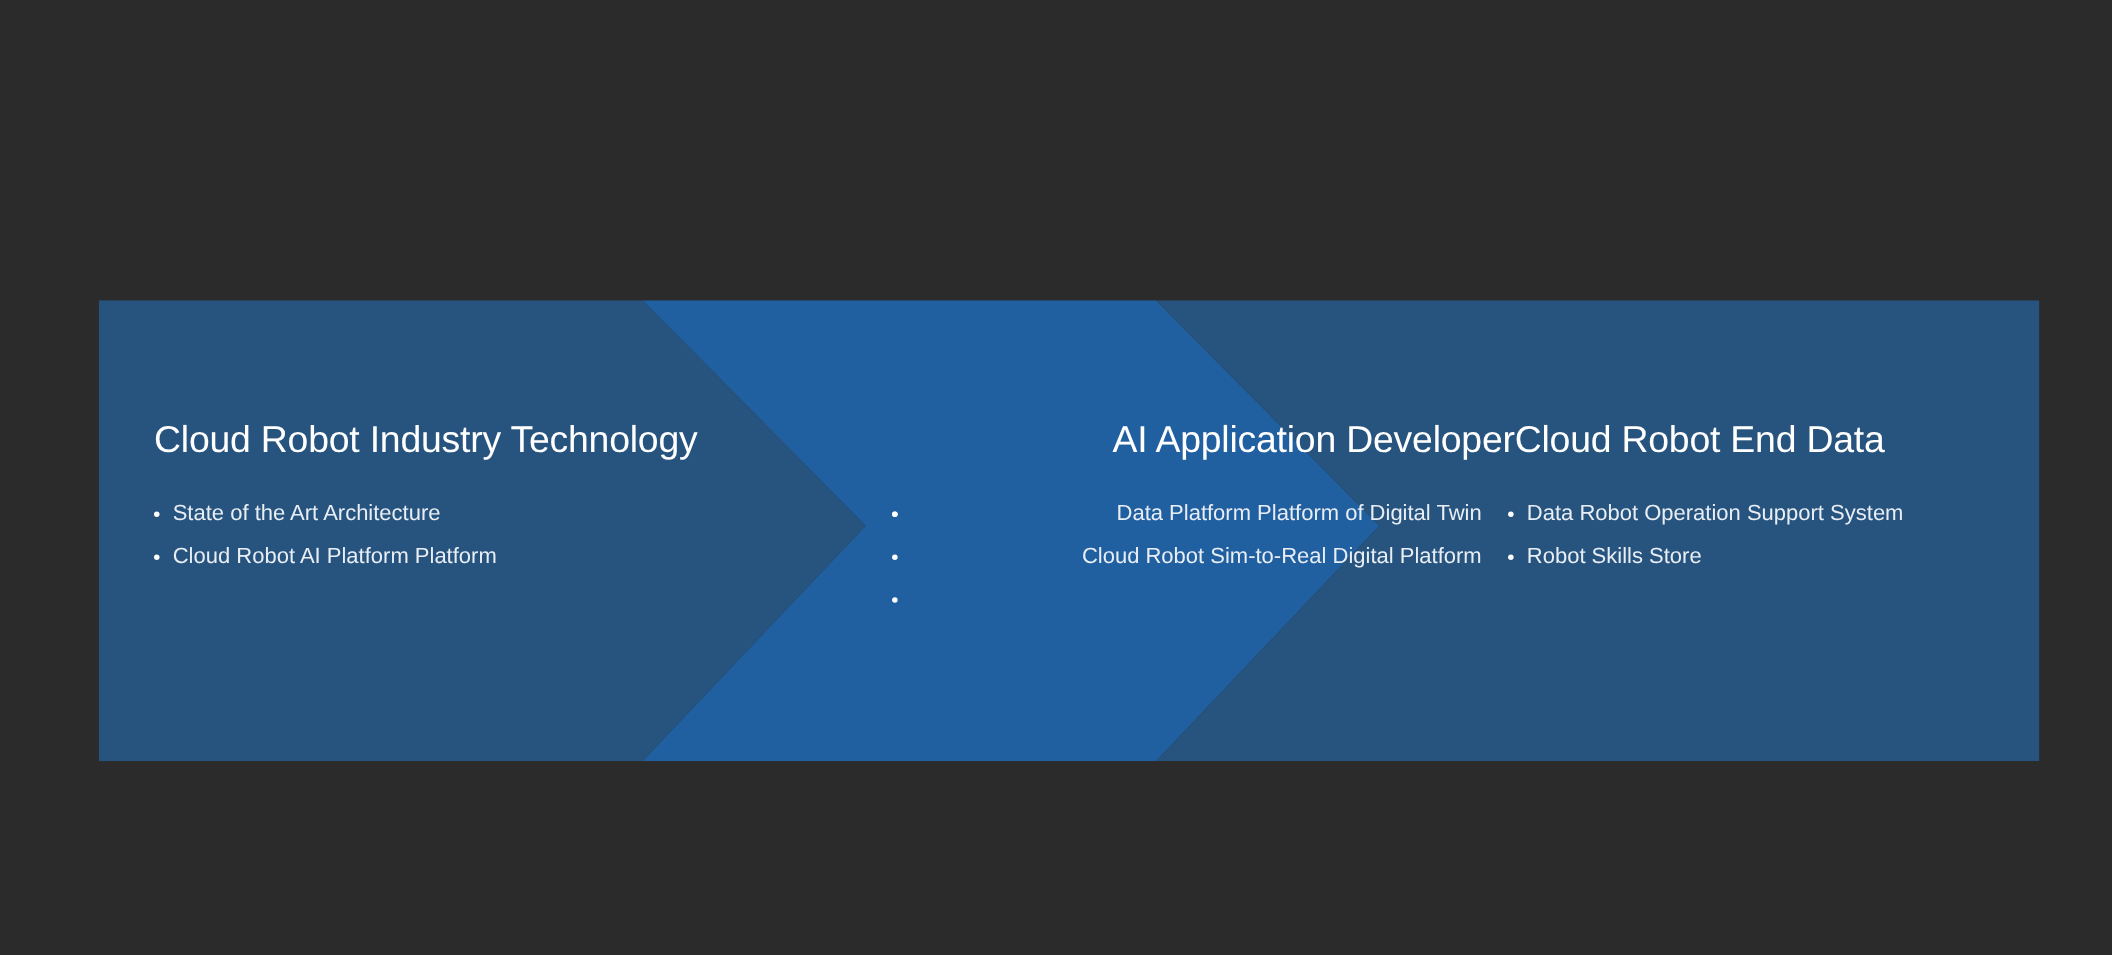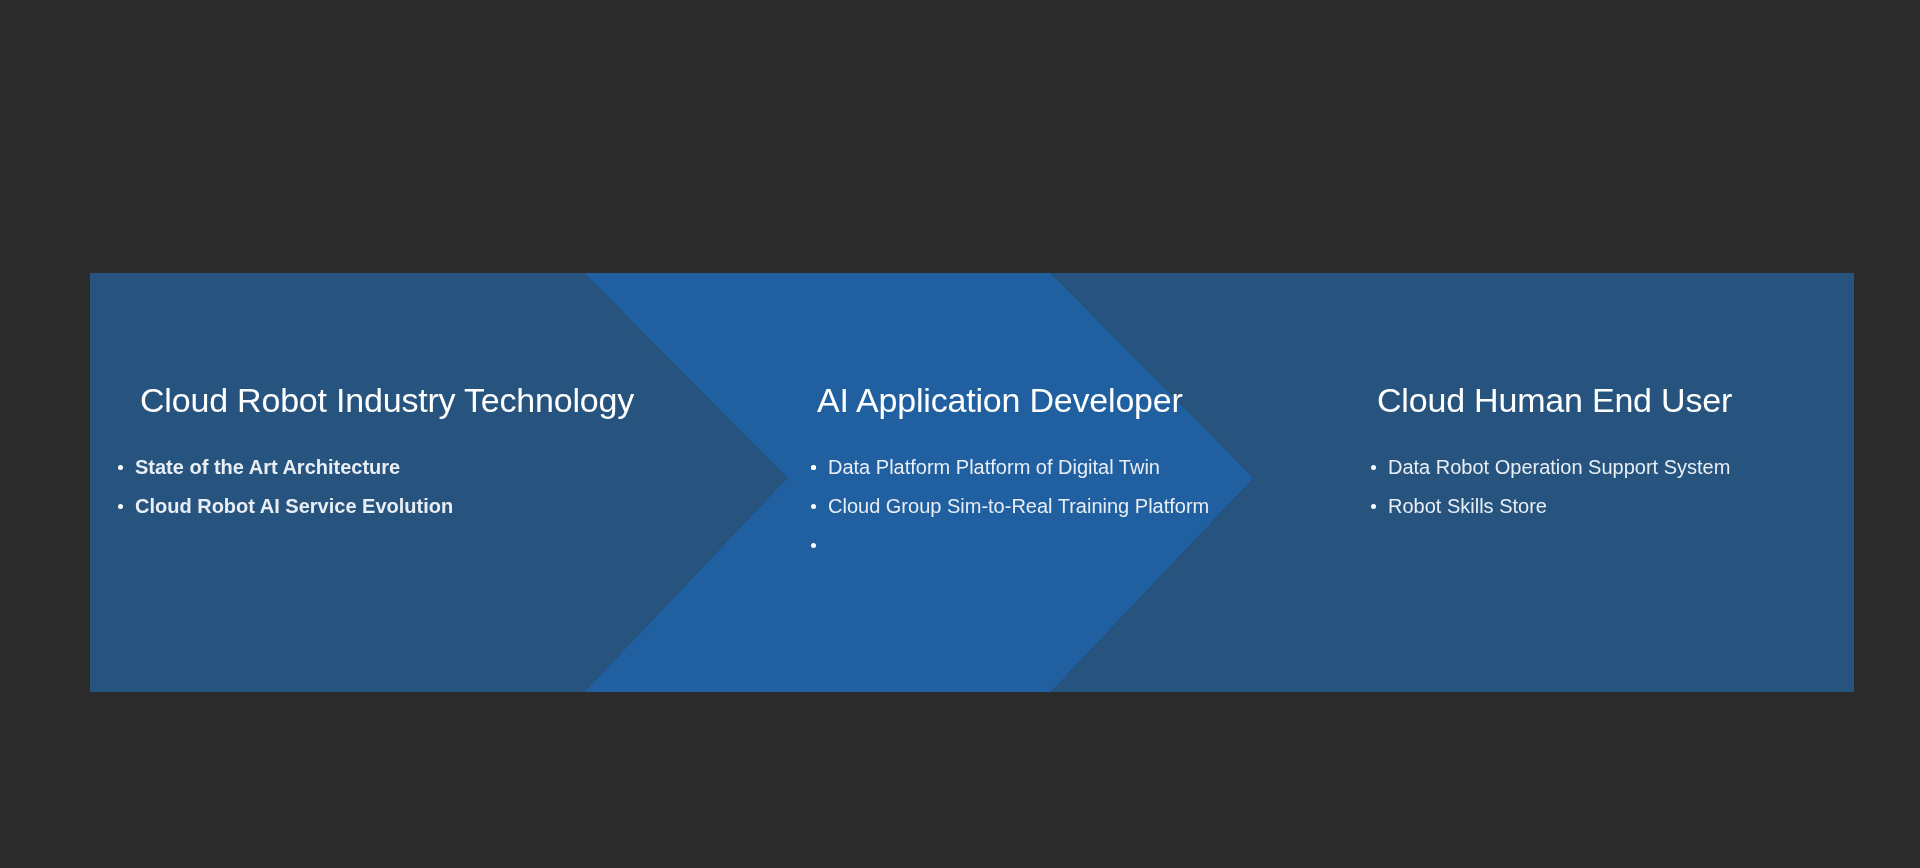--- a/index.html
+++ b/index.html
@@ -41,21 +41,21 @@
 
   
   .column {
     position: absolute;
     top: 0;
     height: 419px;
     box-sizing: border-box;
   }
 
   .col-1 { left: 0px;   width: 700px; }
-  .col-2 { left: 700px; width: 560px; }
+  .col-2 { left: 700px; width: 560px; text-align: right; }
   .col-3 { left: 1260px; width: 504px; }
 
   .col-title {
     position: absolute;
     left: 0;
     width: 100%;
     color: #ffffff;
     font-size: 34px;
     font-weight: 400;
     letter-spacing: -0.2px;
@@ -70,21 +70,21 @@
     position: absolute;
     list-style: none;
     margin: 0;
     padding: 0;
     color: #e9eef5;
     font-size: 20px;
     line-height: 39px;
     font-weight: 400;
   }
 
-  .col-1 .bullets { top: 175px; left: 24px; width: 640px; font-weight: bold; }
+  .col-1 .bullets { top: 175px; left: 46px; width: 640px; }
   .col-2 .bullets { top: 175px; left: 17px; width: 540px; }
   .col-3 .bullets { top: 175px; left: 17px; width: 490px; }
 
   .bullets li {
     position: relative;
     padding-left: 21px;
     white-space: normal;
   }
 
   .bullets li .dot {
@@ -119,47 +119,47 @@
 
     <div class="column col-1">
       <div class="col-title">Cloud Robot Industry Technology</div>
       <ul class="bullets">
         <li>
           <span class="dot"></span>
           <span class="txt">State of the Art Architecture</span>
         </li>
         <li>
           <span class="dot"></span>
-          <span class="txt">Cloud Robot AI Service Evolution</span>
+          <span class="txt">Cloud Robot AI Platform Platform</span>
         </li>
       </ul>
     </div>
 
     <div class="column col-2">
       <div class="col-title">AI Application Developer</div>
       <ul class="bullets">
         <li>
           <span class="dot"></span>
         </li>
         <li>
           <span class="dot"></span>
           <span class="txt">Data Platform Platform of Digital Twin</span>
         </li>
         <li>
           <span class="dot"></span>
-          <span class="txt">Cloud Group Sim-to-Real Training Platform</span>
+          <span class="txt">Cloud Robot Sim-to-Real Digital Platform</span>
         </li>
         <li>
           <span class="dot"></span>
         </li>
       </ul>
     </div>
 
     <div class="column col-3">
-      <div class="col-title">Cloud Human End User</div>
+      <div class="col-title">Cloud Robot End Data</div>
       <ul class="bullets">
         <li>
           <span class="dot"></span>
           <span class="txt">Data Robot Operation Support System</span>
         </li>
         <li>
           <span class="dot"></span>
           <span class="txt">Robot Skills Store</span>
         </li>
       </ul>

